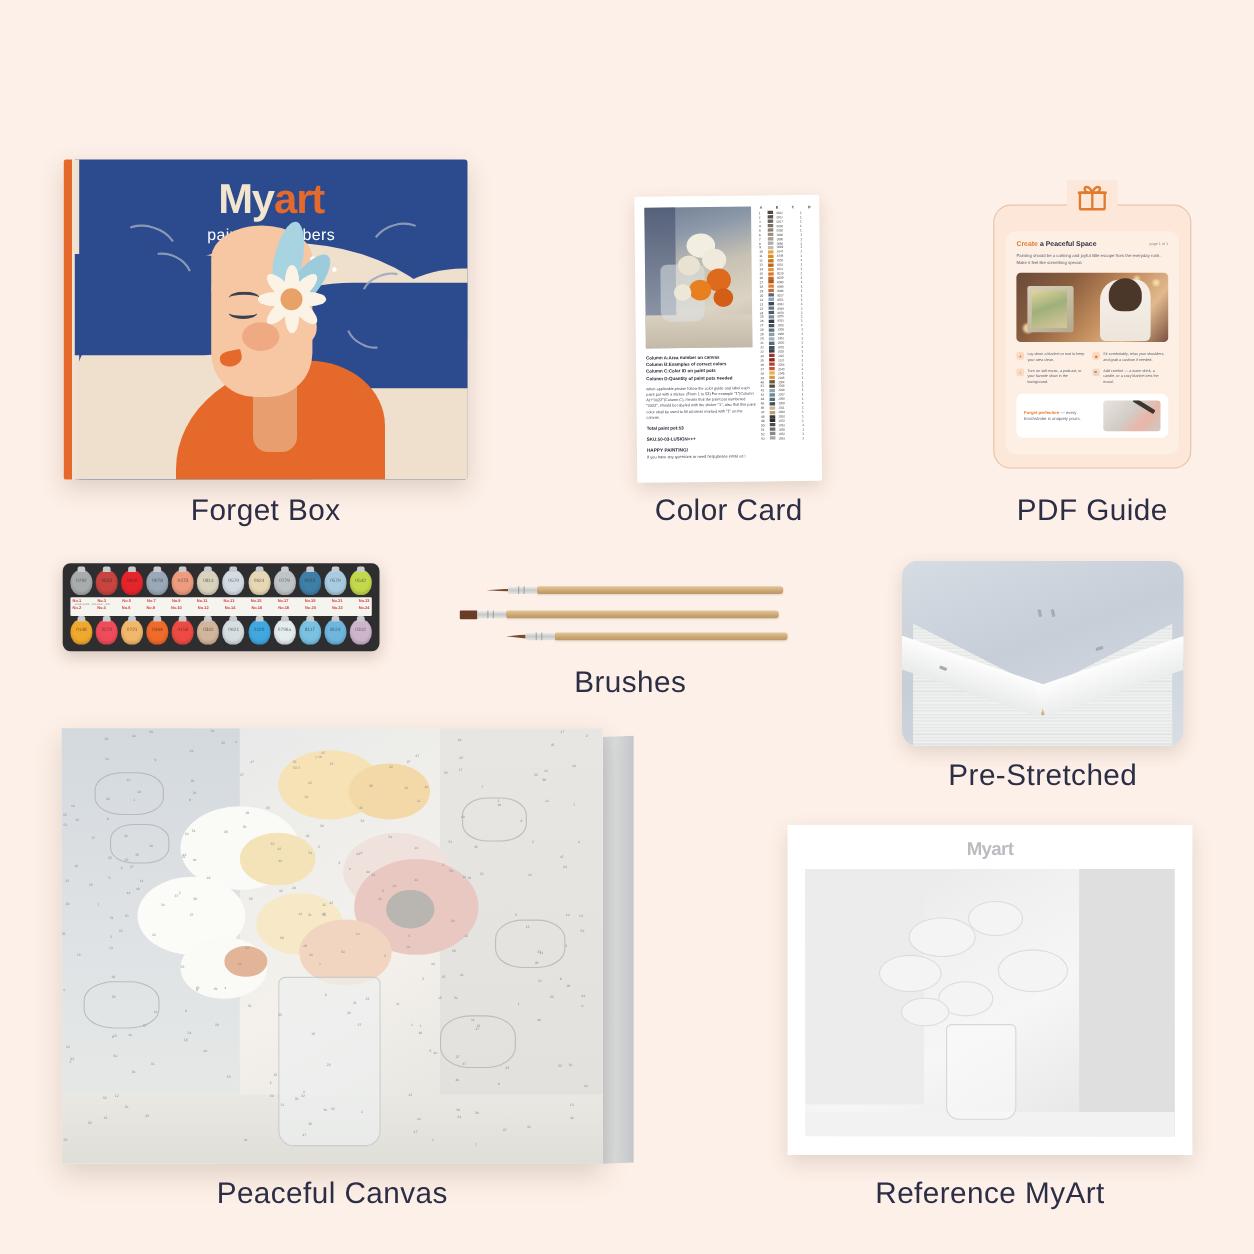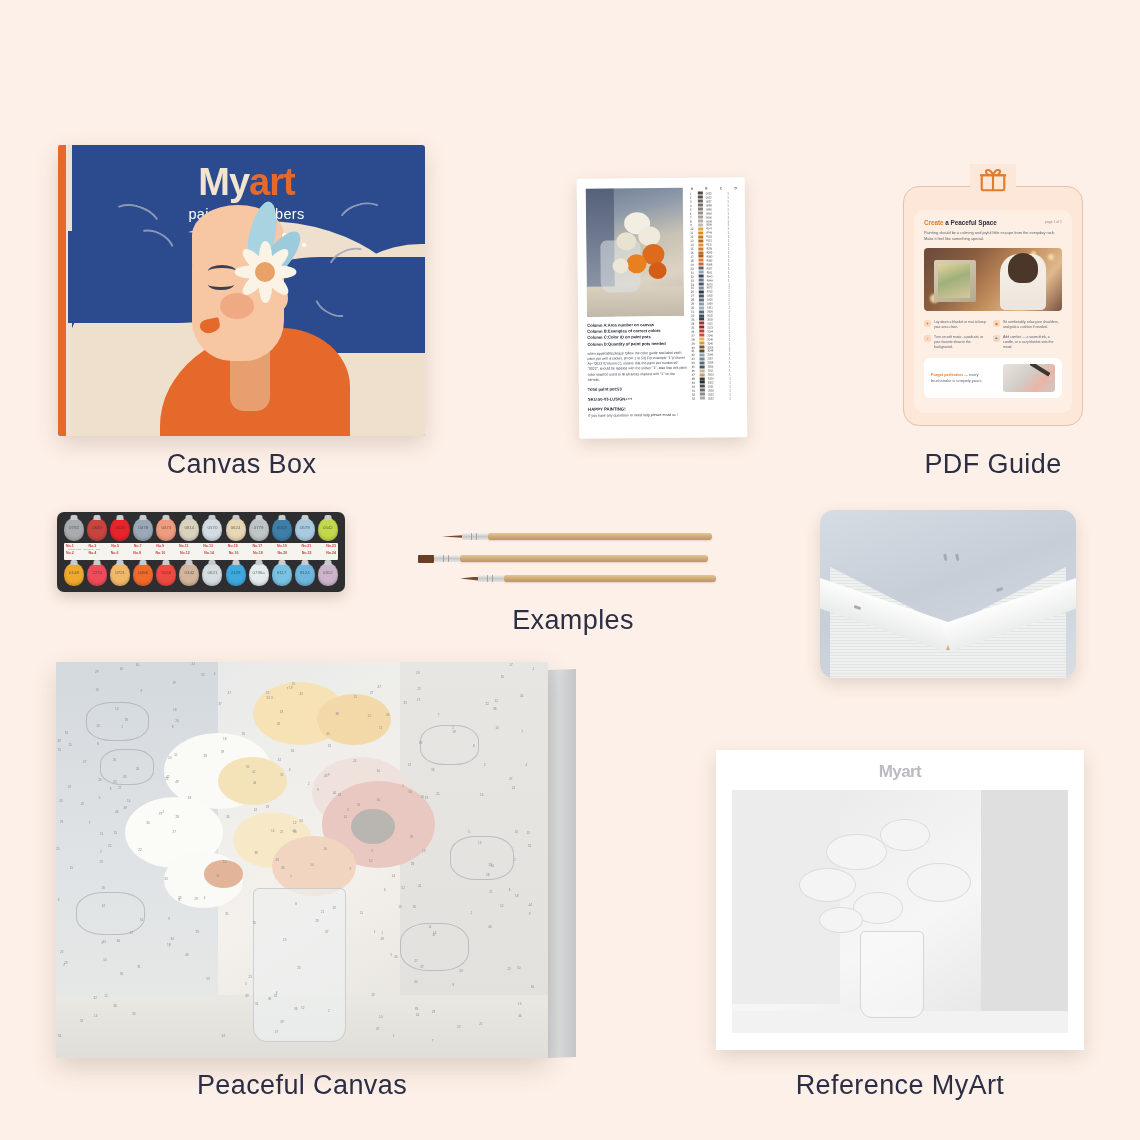--- a/index.html
+++ b/index.html
@@ -288,21 +288,21 @@
 
       <div class="logo-block">
         <div class="logo-main">
           <span class="logo-my">My</span><span class="logo-art">art</span>
         </div>
         <div class="logo-sub">paint by numbers</div>
       </div>
     </div>
     <div class="box-spine"></div>
   </div>
-  <div class="caption" style="left:58px; top:449px; width:367px;">Canvas Box</div>
+  <div class="caption" style="left:58px; top:449px; width:367px;">Forget Box</div>
 
   <div class="card-wrap">
     <div class="card-paper">
       <div class="cc-photo">
         <div class="cc-win"></div>
         <div class="cc-table"></div>
         <div class="cc-vase"></div>
         <div class="cc-fl" style="left:38px;top:24px;width:26px;height:22px;background:#F2EEE2;"></div>
         <div class="cc-fl" style="left:52px;top:38px;width:22px;height:20px;background:#EFEADC;"></div>
         <div class="cc-fl" style="left:30px;top:44px;width:20px;height:18px;background:#E8E2D2;"></div>
@@ -647,20 +647,21 @@
             <div class="cc-row">
               <span class="cc-n">53</span>
               <span class="cc-sw" style="background:#a8a8a6"></span>
               <span class="cc-id">2062</span>
               <span class="cc-q">1</span>
             </div>
           </div>
       </div>
     </div>
   </div>
+  <div class="caption" style="left:560px; top:449px; width:205px;">Color Card</div>
 
   <div class="pdf-wrap">
     <div class="pdf-frame"></div>
     <div class="pdf-gift">
       <svg width="30" height="30" viewBox="0 0 24 24" fill="none" stroke="#E27B2D" stroke-width="1.7">
         <rect x="3" y="9" width="18" height="12" rx="1"></rect>
         <path d="M1.5 9h21M12 9v12"></path>
         <path d="M12 9s-1.6-4.2-4-4.2S6 7.5 8.5 9M12 9s1.6-4.2 4-4.2S18 7.5 15.5 9"></path>
       </svg>
     </div>
@@ -834,35 +835,36 @@
       <div class="br-tip br-tip-flat"></div>
       <div class="br-ferrule"></div>
       <div class="br-handle" style="width:248px;"></div>
     </div>
     <div class="brush" style="left:42px; top:46px;">
       <div class="br-tip br-tip-med"></div>
       <div class="br-ferrule"></div>
       <div class="br-handle" style="width:212px;"></div>
     </div>
   </div>
-  <div class="caption" style="left:418px; top:605px; width:310px;">Examples</div>
+  <div class="caption" style="left:418px; top:605px; width:310px;">Brushes</div>
 
   <div class="pre-wrap">
     <div class="pre-img">
       <div class="pre-back"></div>
       <div class="pre-woodL"></div>
       <div class="pre-woodR"></div>
       <div class="pre-barL"></div>
       <div class="pre-barR"></div>
       <div class="staple" style="left:34px; top:96px; transform:rotate(20deg);"></div>
       <div class="staple" style="left:122px; top:46px; transform:rotate(78deg);"></div>
       <div class="staple" style="left:134px; top:46px; transform:rotate(78deg);"></div>
       <div class="staple" style="left:176px; top:78px; transform:rotate(-18deg);"></div>
     </div>
   </div>
+  <div class="caption" style="left:820px; top:690px; width:256px;">Pre-Stretched</div>
 
   <div class="canvas-wrap">
     <div class="canvas-edge"></div>
     <div class="canvas-face">
       <div class="cv-wall"></div>
       <div class="cv-wall2"></div>
       <div class="cv-ledge"></div>
 
       <div class="cv-flower" style="left:40%;top:5%;width:19%;height:16%;background:#F6E2B4;"></div>
       <div class="cv-flower" style="left:53%;top:8%;width:15%;height:13%;background:#F3D9A8;"></div>

